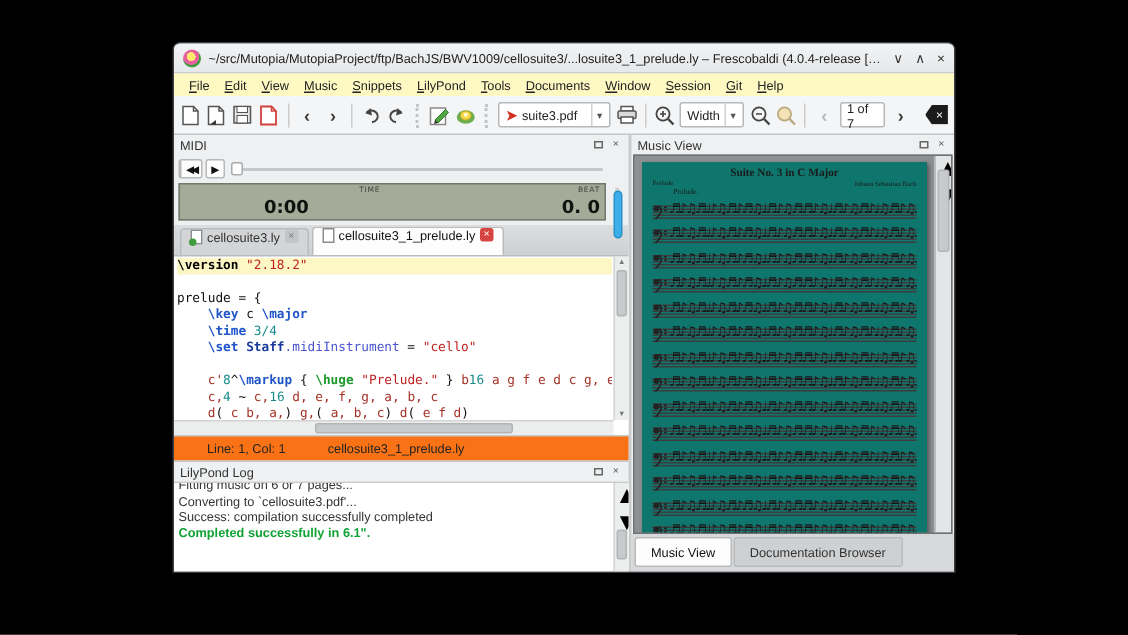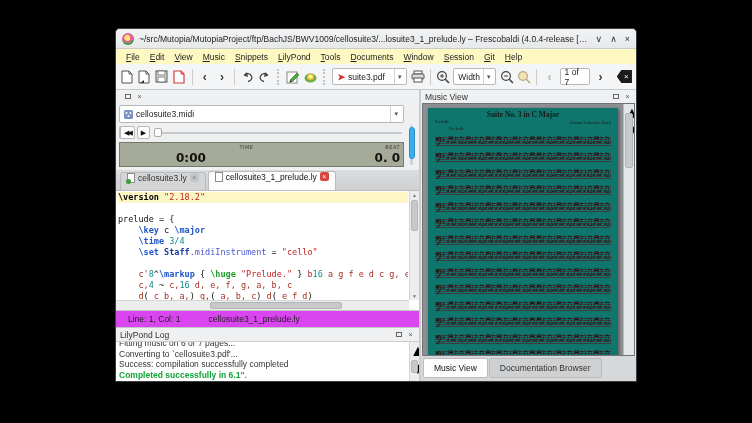--- a/index.html
+++ b/index.html
@@ -81,22 +81,22 @@
   .code-line.cur{background:#fdf6c5;}
   .c-p{color:#111;} .c-K{color:#000;font-weight:bold;} .c-k{color:#1f55c8;font-weight:bold;}
   .c-B{color:#1a3a9e;font-weight:bold;} .c-b{color:#4a55cf;} .c-s{color:#c01f1f;}
   .c-n{color:#a33226;} .c-d{color:#168a8a;margin-top:16px;} .c-g{color:#1d9a2e;font-weight:bold;}
   .vscroll{position:absolute;right:0;top:0;bottom:10px;width:10px;background:#eceded;border-left:1px solid #d3d4d6;}
   .vscroll .vthumb2{position:absolute;left:1px;right:1px;top:9px;height:28%;background:#c8c9cb;border:1px solid #b2b4b6;border-radius:2px;}
   .vscroll .sar{position:absolute;left:0;right:0;font-size:5px;color:#777;text-align:center;}
   .hscroll{position:absolute;left:0;right:10px;bottom:0;height:10px;background:#eceded;border-top:1px solid #d3d4d6;}
   .hscroll .hthumb{position:absolute;top:1px;bottom:1px;left:32%;width:45%;background:#c8c9cb;border:1px solid #b2b4b6;border-radius:2px;}
   
-  .statusbar{height:17px;background:#d946ef;border-top:1px solid #c6c7c8;display:flex;align-items:center;
-    font-size:8.5px;color:#222;padding:0 12px;gap:28px;flex:0 0 auto;}
+  .statusbar{height:17px;background:#f97316;border-top:1px solid #c6c7c8;display:flex;align-items:center;
+    font-size:8.5px;color:#222;padding:0 22px;gap:28px;flex:0 0 auto;}
   
   .log-wrap{flex:1;display:flex;flex-direction:column;min-height:0;border-top:1px solid #c6c7c8;}
   .log-body{flex:1;background:#fff;border-top:1px solid #c9cbcd;position:relative;overflow:hidden;}
   .log-lines{position:absolute;left:3px;top:-4px;right:6px;font-family:Liberation Sans, sans-serif;
     font-size:8.5px;line-height:10.5px;color:#333;white-space:pre;}
   .log-line.ok{color:#12a336;font-weight:bold;}
   .logscroll{position:absolute;right:0;top:0;bottom:0;width:10px;background:#eceded;border-left:1px solid #d3d4d6;}
   .logscroll .vthumb2{position:absolute;left:1px;right:1px;bottom:8px;height:34%;background:#c8c9cb;border:1px solid #b2b4b6;border-radius:2px;}
   
   .mv-viewport{flex:1;background:#8e9093;border:1px solid #6f7174;position:relative;overflow:hidden;margin:0 1px;}
@@ -265,37 +265,28 @@
     <span class="clear-btn">
         <i>×</i>
       </span>
   </div>
 
   <div class="main">
 
     <div class="left-pane">
 
       <div class="panel-hdr">
+        <span class="ttl">MIDI</span>
         <span class="pbtn">
             <span class="sq"></span>
           </span>
         <span class="pbtn">×</span>
       </div>
       <div class="midi-body">
         <div class="midi-col">
-          <div class="combo midi-combo">
-            <svg class="midi-ico" viewBox="0 0 9 9">
-                <rect x="0" y="0" width="9" height="9" rx="1.5" fill="#7d93c4"></rect>
-                <circle cx="2.5" cy="3" r="1" fill="#fff"></circle>
-                <circle cx="6.5" cy="3" r="1" fill="#fff"></circle>
-                <circle cx="4.5" cy="6" r="1" fill="#fff"></circle>
-              </svg>
-            <span style="flex:1;overflow:hidden">cellosuite3.midi</span>
-            <span class="arrow">▾</span>
-          </div>
           <div class="transport">
             <span class="tr-btn" style="border-left-width:2px">◀◀</span>
             <span class="tr-btn" style="letter-spacing:0">▶</span>
             <span class="slider">
               <span class="track"></span>
                 <span class="thumb"></span>
             </span>
           </div>
           <div class="lcd">
             <div class="half">

